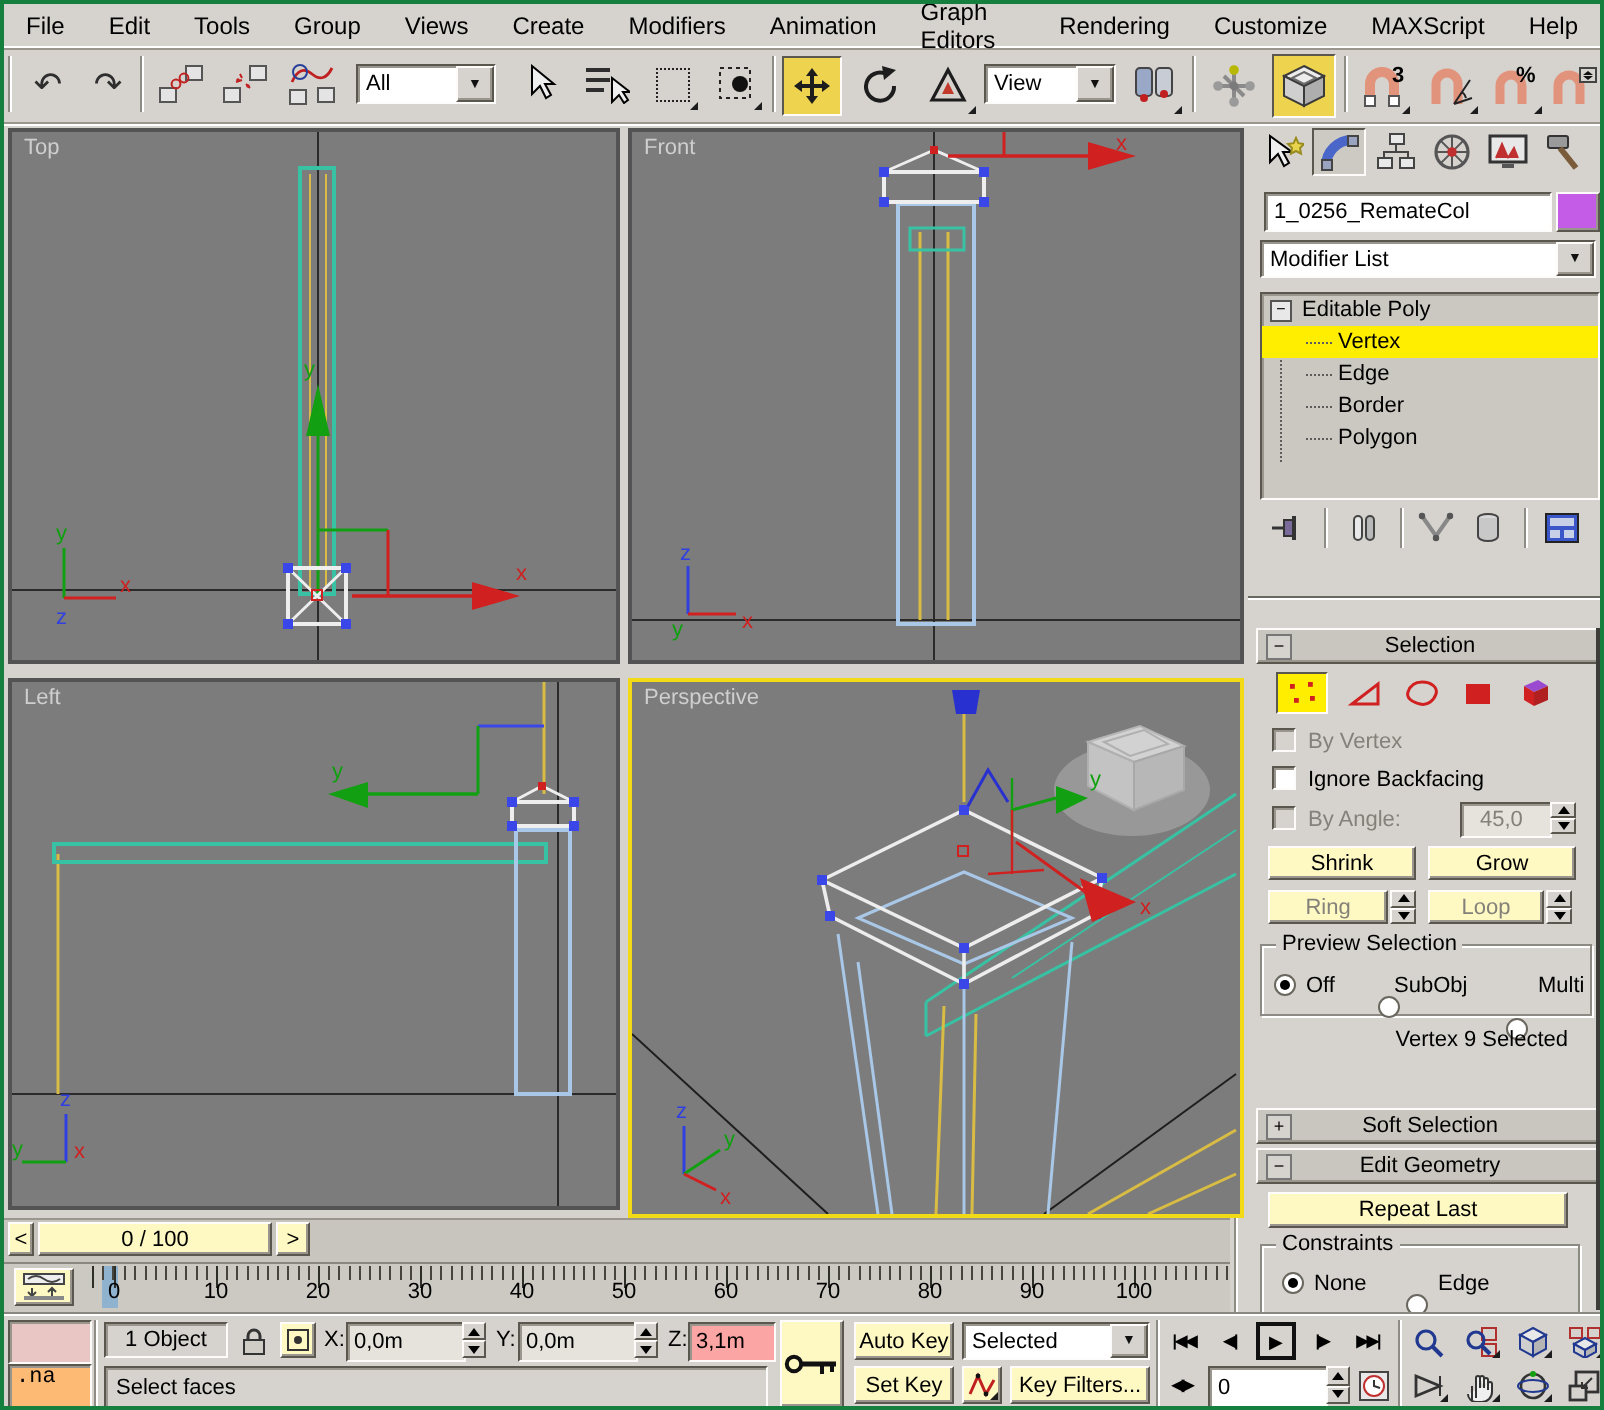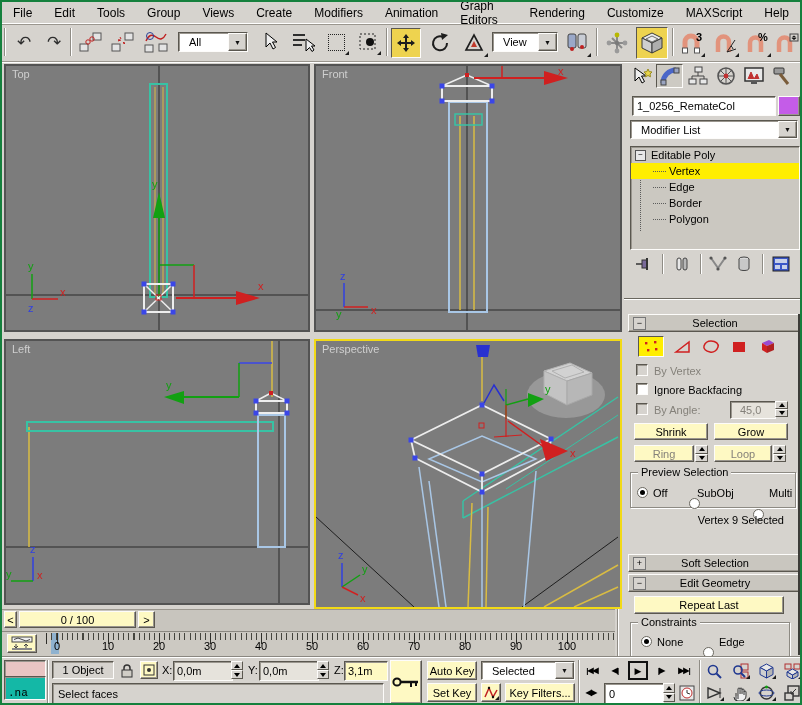--- a/index.html
+++ b/index.html
@@ -6,21 +6,21 @@
   #app{position:relative;width:802px;height:705px;background:#d6d3ce;font-family:"Liberation Sans",sans-serif;font-size:11px;color:#000;overflow:hidden;border:2px solid #15803d;box-sizing:border-box}
   .abs{position:absolute}
   .raised{background:#fef9c3;border:1px solid;border-color:#fdfcfa #5a574f #5a574f #fdfcfa;box-shadow:inset -1px -1px 0 #9a968e}
   .sunken{border:1px solid;border-color:#5a574f #fdfcfa #fdfcfa #5a574f;box-shadow:inset 1px 1px 0 #9a968e}
   .pressed{border:1px solid;border-color:#5a574f #fdfcfa #fdfcfa #5a574f}
   .btn{display:flex;align-items:center;justify-content:center;box-sizing:border-box}
   .flat{background:transparent;border:none}
   .fly::after{content:"";position:absolute;right:1px;bottom:1px;border-left:4px solid transparent;border-bottom:4px solid #1d1d1d}
   .sep{border-left:1px solid #8f8c85;border-right:1px solid #fff}
   .combo{background:#fff;display:flex;align-items:center;box-sizing:border-box}
-  .combo .txt{flex:1;padding-left:10px;white-space:nowrap;overflow:hidden}
+  .combo .txt{flex:1;padding-left:4px;white-space:nowrap;overflow:hidden}
   .combo .db{width:17px;align-self:stretch;background:#d6d3ce;display:flex;align-items:center;justify-content:center;font-size:7px;color:#111}
   #menubar{position:absolute;left:0;top:0;width:100%;height:21px;display:flex;align-items:center;border-bottom:1px solid #fff;box-shadow:0 1px 0 #9a968e}
   #menubar span{padding:0 11px;font-size:12px}
   #toolbar{position:absolute;left:0;top:22px;width:100%;height:37px;border-bottom:1px solid #9a968e;box-shadow:0 1px 0 #fff}
   .vp{position:absolute;background:#7c7c7c;border:2px solid #535353;box-sizing:border-box}
   .vplabel{position:absolute;left:6px;top:2px;color:#cfcfcf;font-size:11px;z-index:2}
   svg text{font-size:11px;font-family:"Liberation Sans",sans-serif}
   .tg{fill:#0fa00f}.tr{fill:#d02020}.tb{fill:#3040e0}
   .rollhead{background:#c9c6bf;display:flex;align-items:center;font-size:11px}
   .rollhead .pm{width:11px;height:11px;margin:0 4px;background:#d6d3ce;border:1px solid #777;display:flex;align-items:center;justify-content:center;font-size:9px;line-height:9px}
@@ -642,21 +642,21 @@
       <div class="abs radio sel" style="left:10px;top:13px"></div>
       <span class="abs" style="left:26px;top:13px">None</span>
       <div class="abs radio" style="left:72px;top:13px"></div>
       <span class="abs" style="left:88px;top:13px">Edge</span>
     </div>
     <div class="abs" style="left:174px;top:252px;width:4px;height:341px;background:#3c3c38"></div>
   </div>
 
   <div class="abs" style="left:0;top:655px;width:802px;height:50px;border-top:1px solid #fff;box-shadow:0 -1px 0 #8a8780">
     <div class="abs sunken" style="left:2px;top:2px;width:40px;height:20px;background:#e9c5c3"></div>
-    <div class="abs sunken" style="left:2px;top:18px;width:40px;height:22px;background:#14b8a6;display:flex;align-items:flex-end">
+    <div class="abs sunken" style="left:2px;top:24px;width:40px;height:22px;background:#fdba74;display:flex;align-items:flex-start">
       <span style="font-family:'Liberation Mono',monospace;padding-left:3px">.na</span>
     </div>
     <div class="abs sep" style="left:45px;top:2px;height:44px"></div>
     <div class="abs sunken btn" style="left:50px;top:3px;width:62px;height:18px;background:#d6d3ce">
         <span>1 Object</span>
       </div>
     <div class="abs btn flat" style="left:116px;top:3px;width:18px;height:18px">
       <svg width="14" height="15">
           <rect x="2" y="7" width="10" height="7" fill="#d0cdc6" stroke="#333"></rect>
           <path d="M4,7 V5 a3,3 0 0 1 6,0 V7" fill="none" stroke="#333" stroke-width="1.5"></path>
@@ -678,21 +678,21 @@
       </div>
     <span class="abs" style="left:246px;top:6px">Y:</span>
     <div class="abs sunken" style="left:257px;top:3px;width:58px;height:18px;background:#e6e3dc;display:flex;align-items:center">
         <span style="padding-left:3px">0,0m</span>
       </div>
     <div class="abs spin" style="left:315px;top:3px;width:12px;height:18px">
         <div class="up"></div>
         <div class="dn"></div>
       </div>
     <span class="abs" style="left:332px;top:6px">Z:</span>
-    <div class="abs sunken" style="left:342px;top:3px;width:42px;height:18px;background:#fef9c3;display:flex;align-items:center">
+    <div class="abs sunken" style="left:342px;top:3px;width:42px;height:18px;background:#fca5a5;display:flex;align-items:center">
         <span style="padding-left:3px">3,1m</span>
       </div>
     <div class="abs btn raised" style="left:388px;top:2px;width:32px;height:44px">
       <svg width="28" height="16">
           <circle cx="5" cy="8" r="3.6" fill="none" stroke="#111" stroke-width="2"></circle>
           <line x1="9" y1="8" x2="26" y2="8" stroke="#111" stroke-width="2.5"></line>
           <line x1="19" y1="8" x2="19" y2="13" stroke="#111" stroke-width="2"></line>
           <line x1="24" y1="8" x2="24" y2="12" stroke="#111" stroke-width="2"></line>
         </svg>
     </div>

